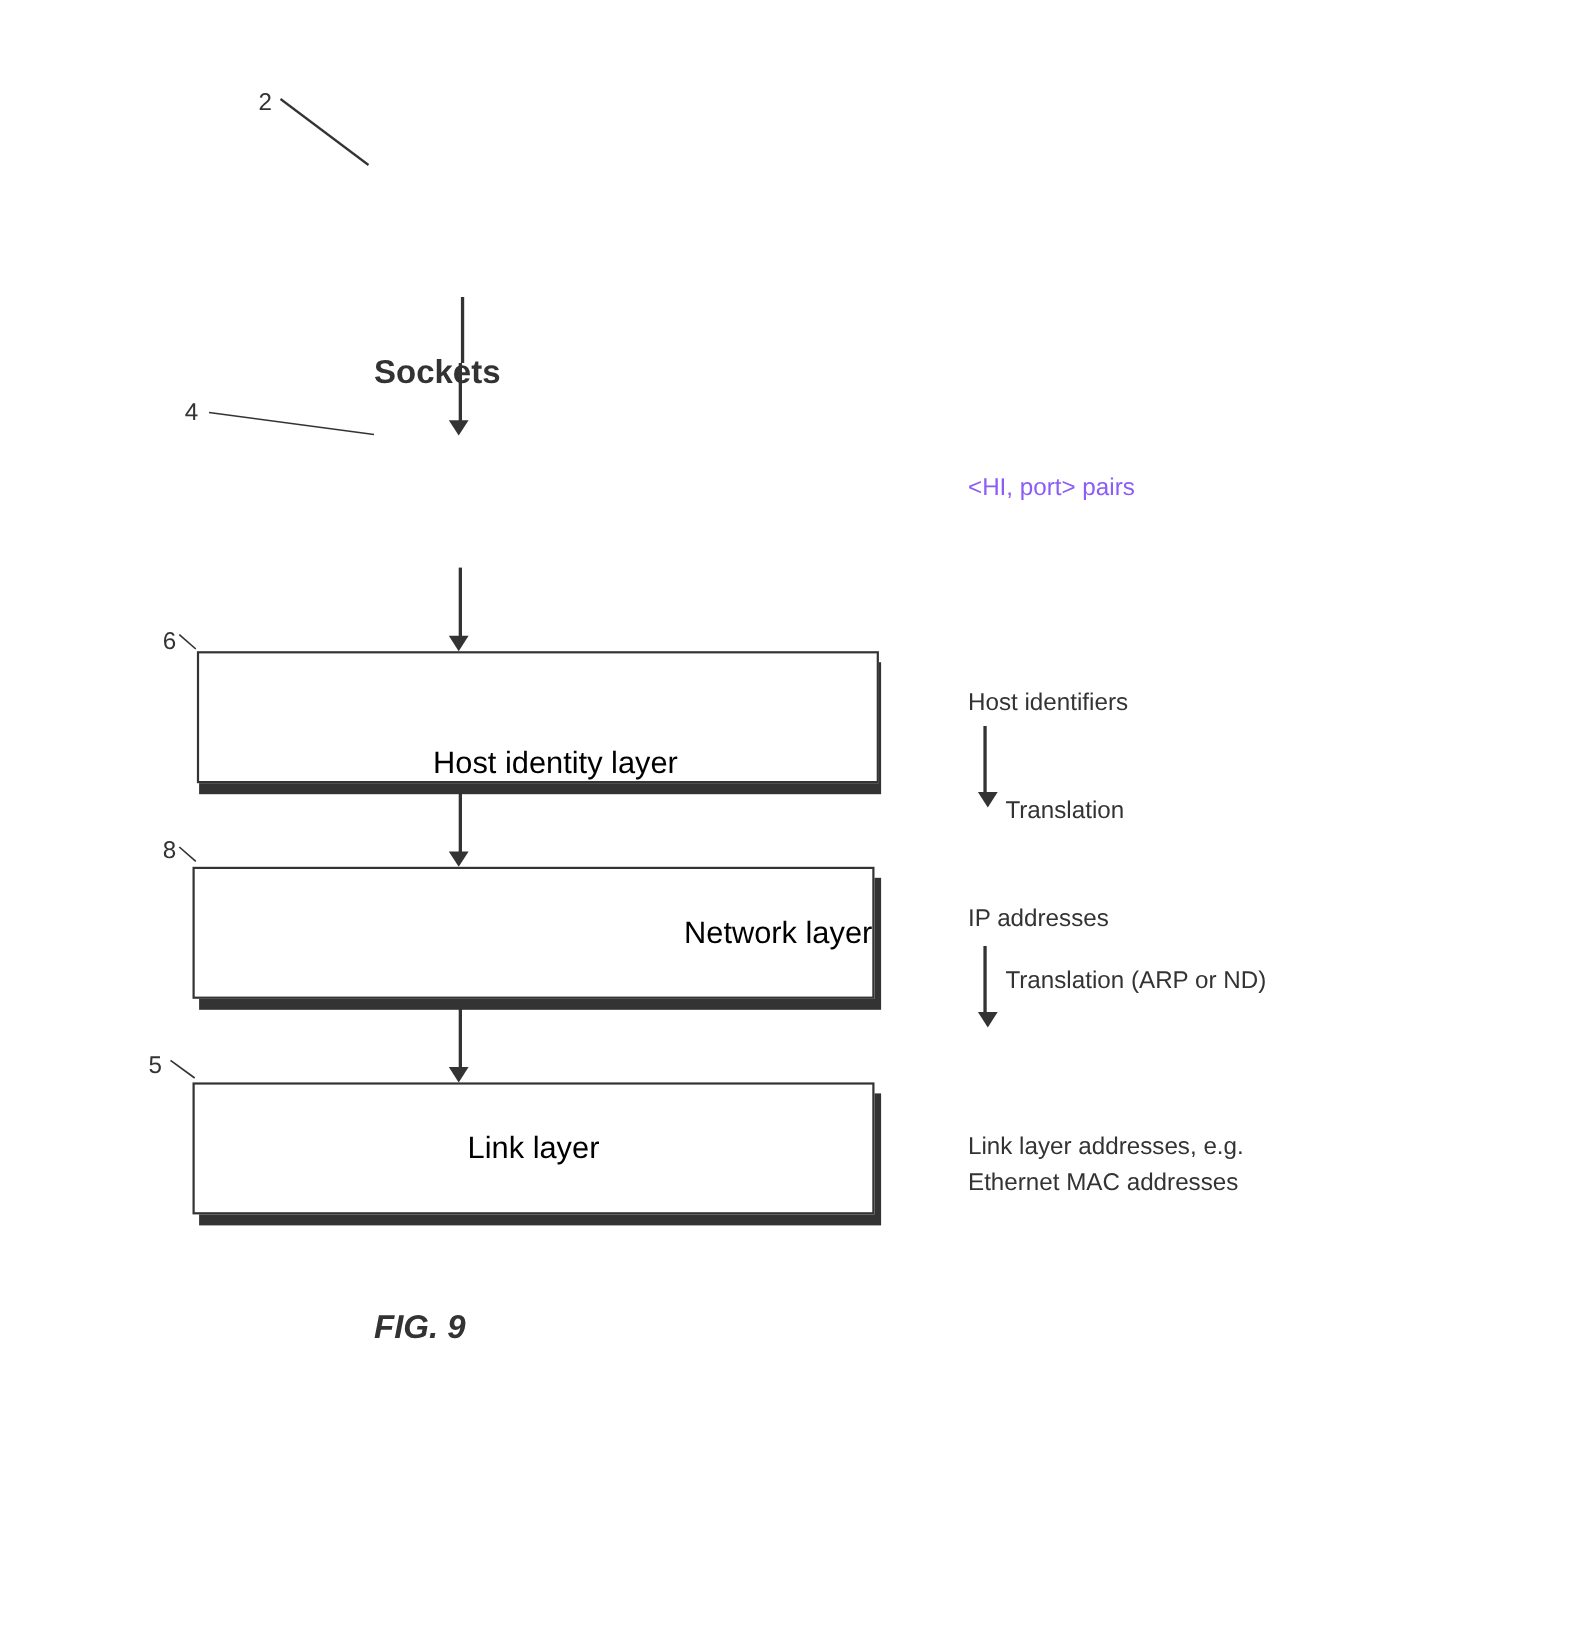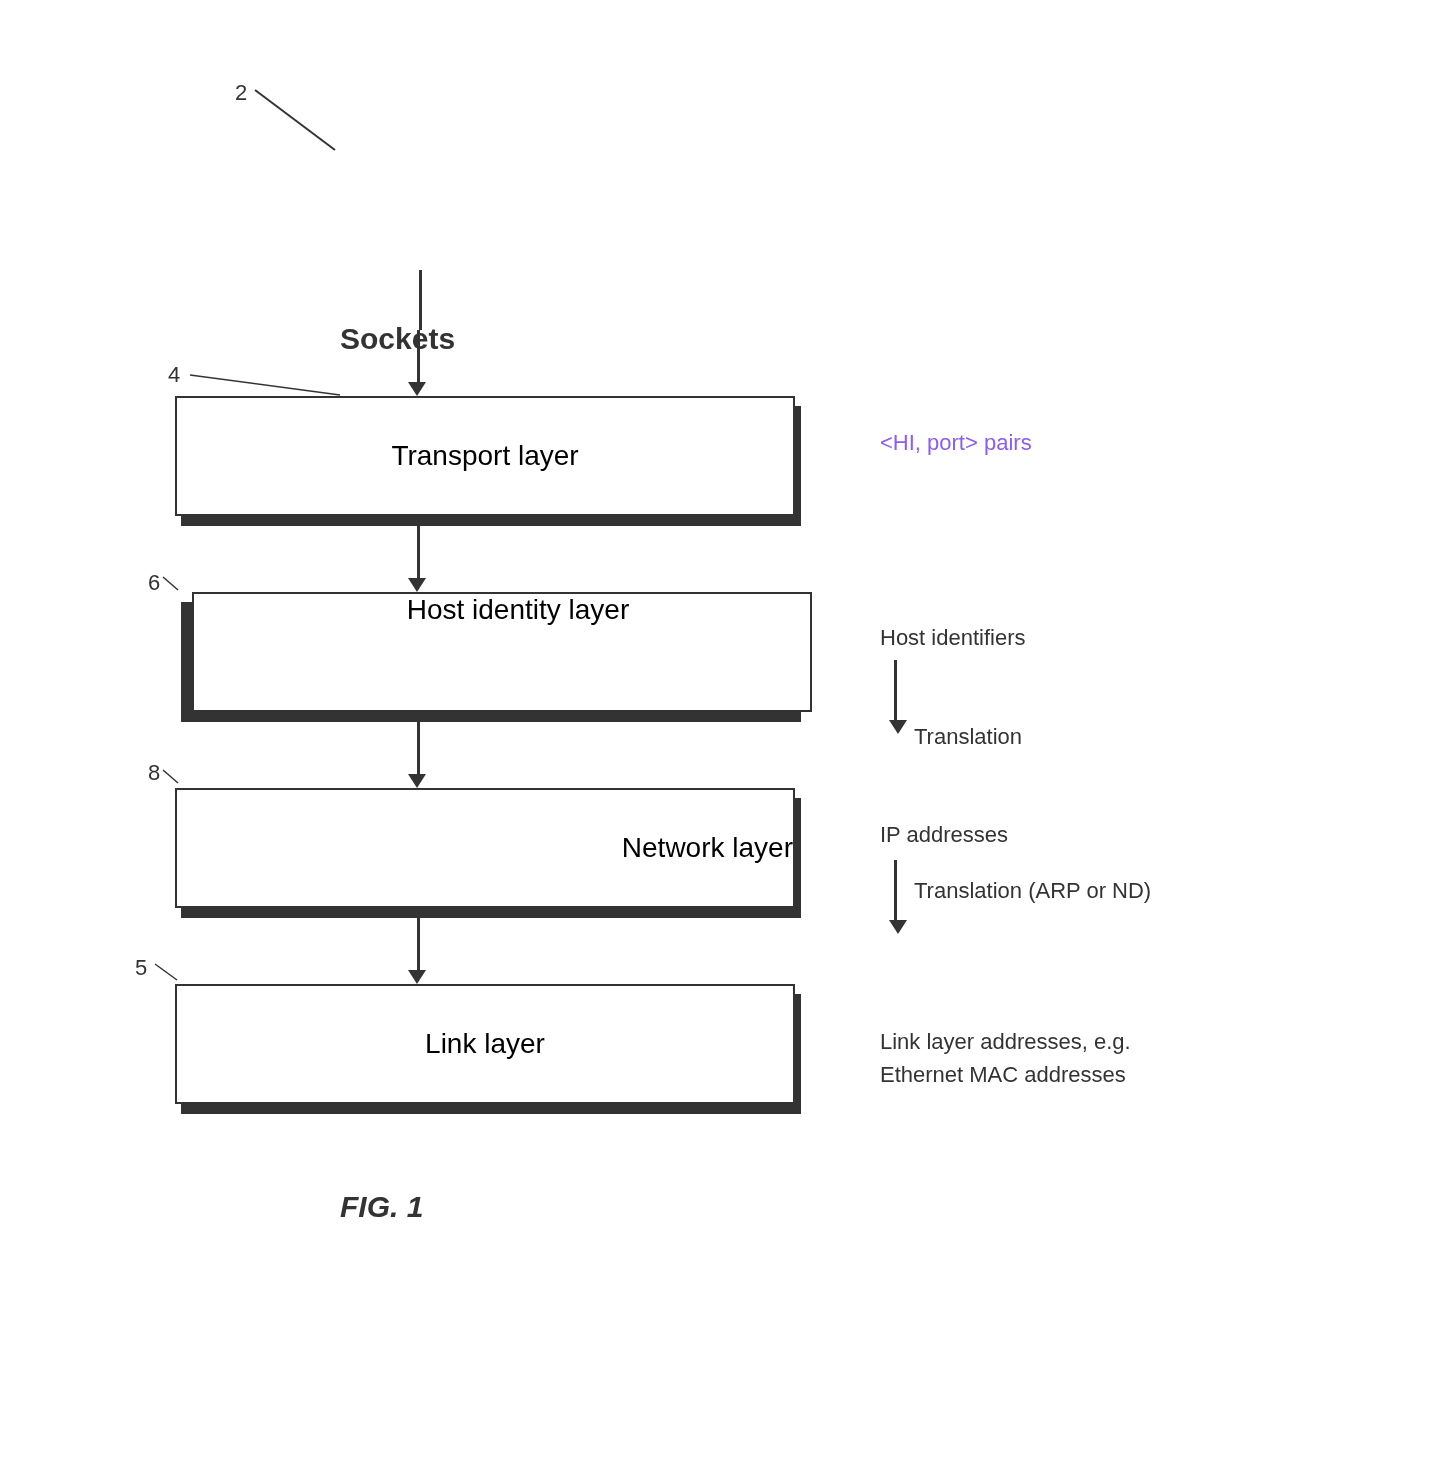--- a/index.html
+++ b/index.html
@@ -71,40 +71,34 @@
 
   <div style="position:absolute; left:88px; top:302px; font-size:22px; color:#333;">4</div>
   <svg style="position:absolute; left:90px; top:300px; overflow:visible;" width="160" height="40">
     <line x1="20" y1="15" x2="170" y2="35" stroke="#333" stroke-width="1.5"></line>
   </svg>
 
   <div style="position:absolute; left:337px; top:270px; width:3px; height:55px; background:#333;"></div>
 
   <div style="position:absolute; left:328px; top:322px; width:0; height:0; border-left:9px solid transparent; border-right:9px solid transparent; border-top:14px solid #333;"></div>
 
-  <div style="position:absolute; left:95px; top:336px; width:620px; height:120px;">
-    <div style="position:absolute; bottom:-10px; left:6px; right:-6px; height:120px; background:#333; z-index:1;"></div>
-    <div style="position:absolute; top:0; left:0; width:620px; height:120px; border:2.5px solid #333; background:#fff; display:flex; align-items:center; justify-content:center; font-size:28px; z-index:2;">
-      <span>Transport layer</span>
-    </div>
-  </div>
 
   <div style="position:absolute; left:800px; top:370px; font-size:22px; color:#8b5cf6;">&lt;HI, port&gt; pairs</div>
 
   <div style="position:absolute; left:337px; top:456px; width:3px; height:65px; background:#333;"></div>
   <div style="position:absolute; left:328px; top:518px; width:0; height:0; border-left:9px solid transparent; border-right:9px solid transparent; border-top:14px solid #333;"></div>
 
   <div style="position:absolute; left:68px; top:510px; font-size:22px; color:#333;">6</div>
   <svg style="position:absolute; left:68px; top:505px; overflow:visible;" width="50" height="40">
     <line x1="15" y1="12" x2="30" y2="25" stroke="#333" stroke-width="1.5"></line>
   </svg>
 
   <div style="position:absolute; left:95px; top:532px; width:620px; height:120px;">
     <div style="position:absolute; bottom:-10px; left:6px; right:-6px; height:120px; background:#333; z-index:1;"></div>
-    <div style="position:absolute; top:0; left:17px; width:620px; height:120px; border:2.5px solid #333; background:#fff; display:flex; align-items:flex-start; justify-content:center; font-size:28px; z-index:2;padding-left:32px;">
+    <div style="position:absolute; top:0; left:4px; width:620px; height:120px; border:2.5px solid #333; background:#fff; display:flex; align-items:flex-end; justify-content:center; font-size:28px; z-index:2;padding-left:32px;">
       <span>Host identity layer</span>
     </div>
   </div>
 
   <div style="position:absolute; left:800px; top:565px; font-size:22px; color:#333;">Host identifiers</div>
 
   <div style="position:absolute; left:804px; top:600px;">
     <div style="width:3px; height:60px; background:#333; margin-left:10px;"></div>
     <div style="width:0; height:0; border-left:9px solid transparent; border-right:9px solid transparent; border-top:14px solid #333; margin-left:5px;"></div>
     <div style="position:absolute; left:30px; top:20px; font-size:22px; color:#333;margin-top:44px;">Translation</div>
@@ -146,15 +140,15 @@
     <div style="position:absolute; top:0; left:0; width:620px; height:120px; border:2.5px solid #333; background:#fff; display:flex; align-items:center; justify-content:center; font-size:28px; z-index:2;">
       <span>Link  layer</span>
     </div>
   </div>
 
   <div style="position:absolute; left:800px; top:965px; font-size:22px; color:#333; line-height:1.5;">
     <span style="white-space:pre-line;">Link layer addresses, e.g.
 Ethernet MAC addresses</span>
   </div>
 
-  <div style="position:absolute; left:260px; top:1130px; font-size:30px; font-style:italic; font-weight:bold; color:#333;">FIG. 1</div>
+  <div style="position:absolute; left:260px; top:1130px; font-size:30px; font-style:italic; font-weight:bold; color:#333;">FIG. 9</div>
 
 </div>
 
 </body></html>

